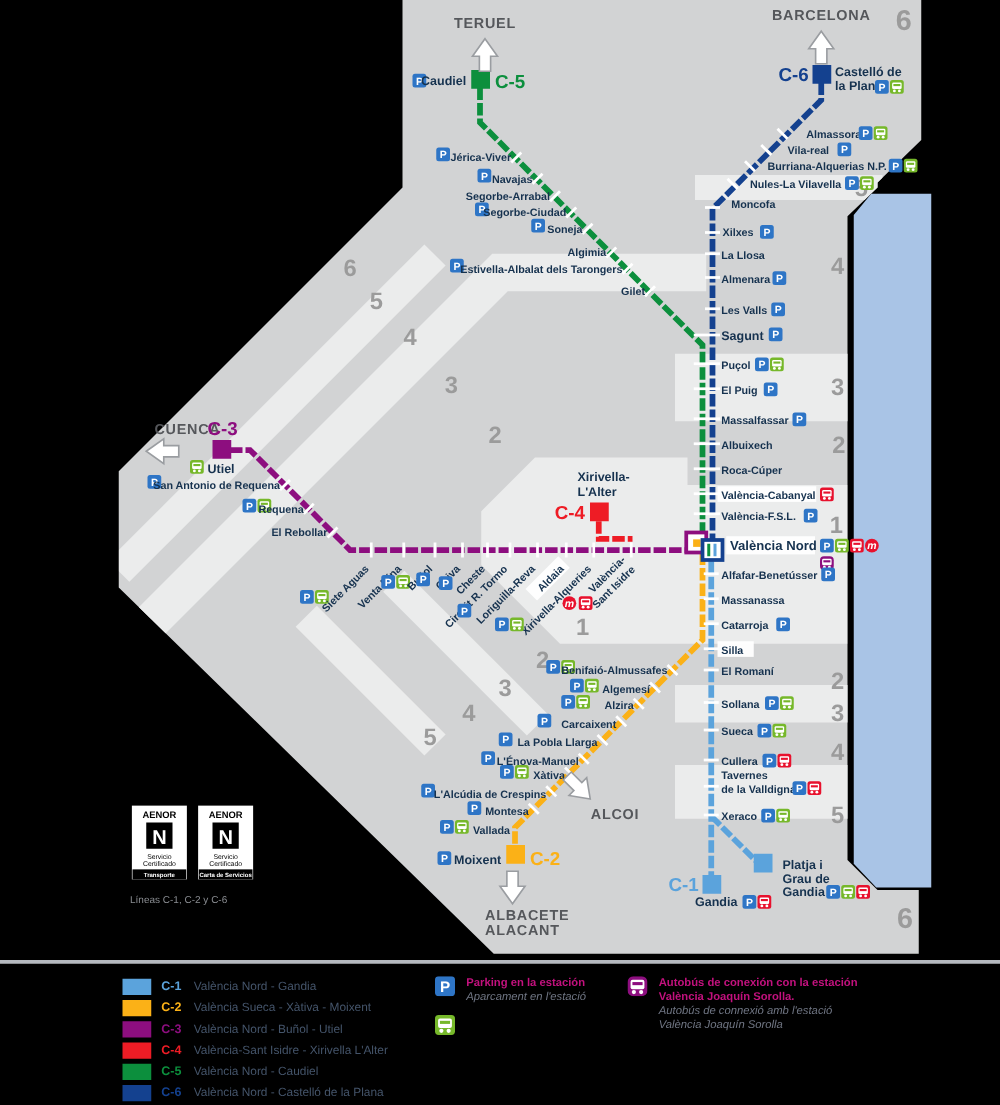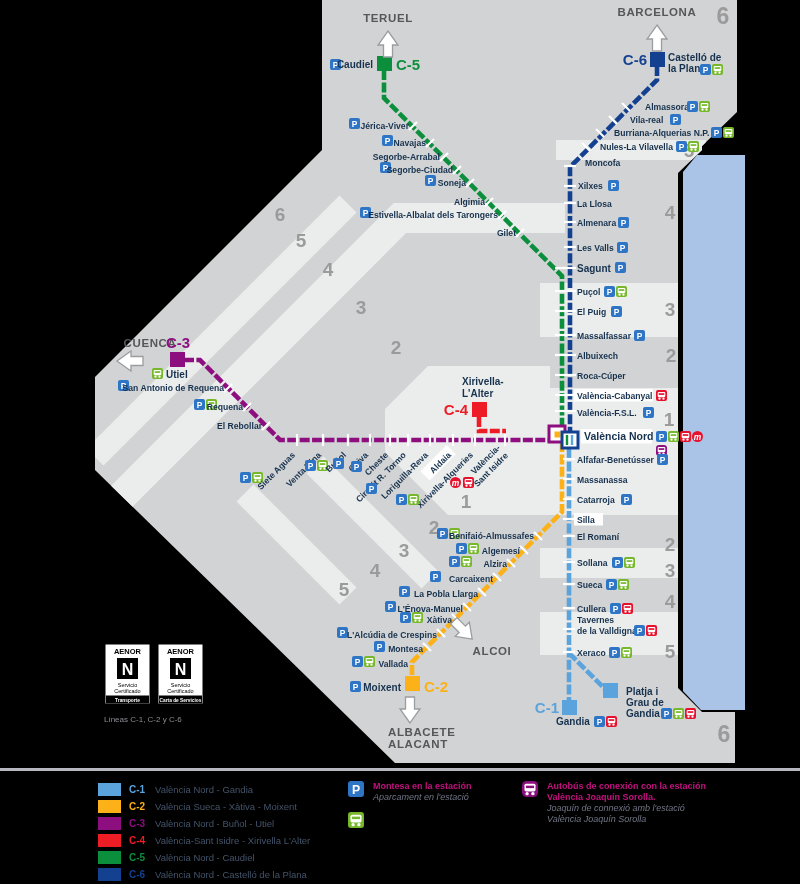--- a/index.html
+++ b/index.html
@@ -15,21 +15,21 @@
   .badge{font-size:15px;font-weight:bold;}
   .line{fill:none;stroke-width:4.6;stroke-dasharray:10 2.4;}
   .tick{stroke:#fff;stroke-width:2.2;fill:none;}
   .arrow{fill:#fff;stroke:#9a9da1;stroke-width:1.3;}
   .hl{fill:#fff;opacity:.95;}
   
   .legend{position:absolute;left:0;top:768px;width:800px;height:116px;background:#000;border-top:3px solid #b5b9bf;box-sizing:border-box;}
   .lcol{position:absolute;top:10px;}
   .lcol1{left:98px;}
   .lcol2{left:348px;}
-  .lcol3{left:522px;}
+  .lcol3{left:502px;}
   .lr{display:flex;align-items:center;height:17px;}
   .sw{display:inline-block;width:23px;height:13px;margin-right:8px;}
   .lb{font-size:10px;font-weight:bold;width:26px;}
   .ln{font-size:9.5px;font-weight:normal;color:#44546a;}
   .c1{color:#5ba3dc}.c2{color:#fbb117}.c3{color:#8d0e7f}.c4{color:#ee1c25}.c5{color:#0c8f3d}.c6{color:#14418f}
   .b1{background:#5ba3dc}.b2{background:#fbb117}.b3{background:#8d0e7f}.b4{background:#ee1c25}.b5{background:#0c8f3d}.b6{background:#14418f}
   .srv{display:flex;margin-bottom:9px;}
   .srv .ic{width:16px;height:16px;margin-right:9px;flex:none;}
   .srv .tt{font-size:9px;font-weight: bold;color:#c3117e;line-height:11px;}
   .srv .sb{font-size:9px;font-style:italic;color:#707684;line-height:11px;}
@@ -464,38 +464,38 @@
           <span class="ln">València Nord - Castelló de la Plana</span>
         </div>
   </div>
 
   <div class="lcol lcol2">
     <div class="srv">
       <svg class="ic" viewBox="0 0 11 11">
             <use href="#sym-p"></use>
           </svg>
       <div>
-            <div class="tt">Montesa en la estación</div>
+            <div class="tt">Parking en la estación</div>
             <div class="sb">Aparcament en l'estació</div>
           </div>
     </div>
     <div class="srv">
       <svg class="ic" viewBox="0 0 11 11">
             <use href="#sym-bg"></use>
           </svg>
     </div>
   </div>
 
   <div class="lcol lcol3">
     <div class="srv">
       <svg class="ic" viewBox="0 0 11 11">
             <use href="#sym-bp"></use>
           </svg>
       <div>
         <div class="tt">Autobús de conexión con la estación</div>
         <div class="tt">València Joaquín Sorolla.</div>
-        <div class="sb">Joaquín de connexió amb l'estació</div>
+        <div class="sb">Autobús de connexió amb l'estació</div>
         <div class="sb">València Joaquín Sorolla</div>
       </div>
     </div>
   </div>
 </div>
 </div>
 
 </body></html>

